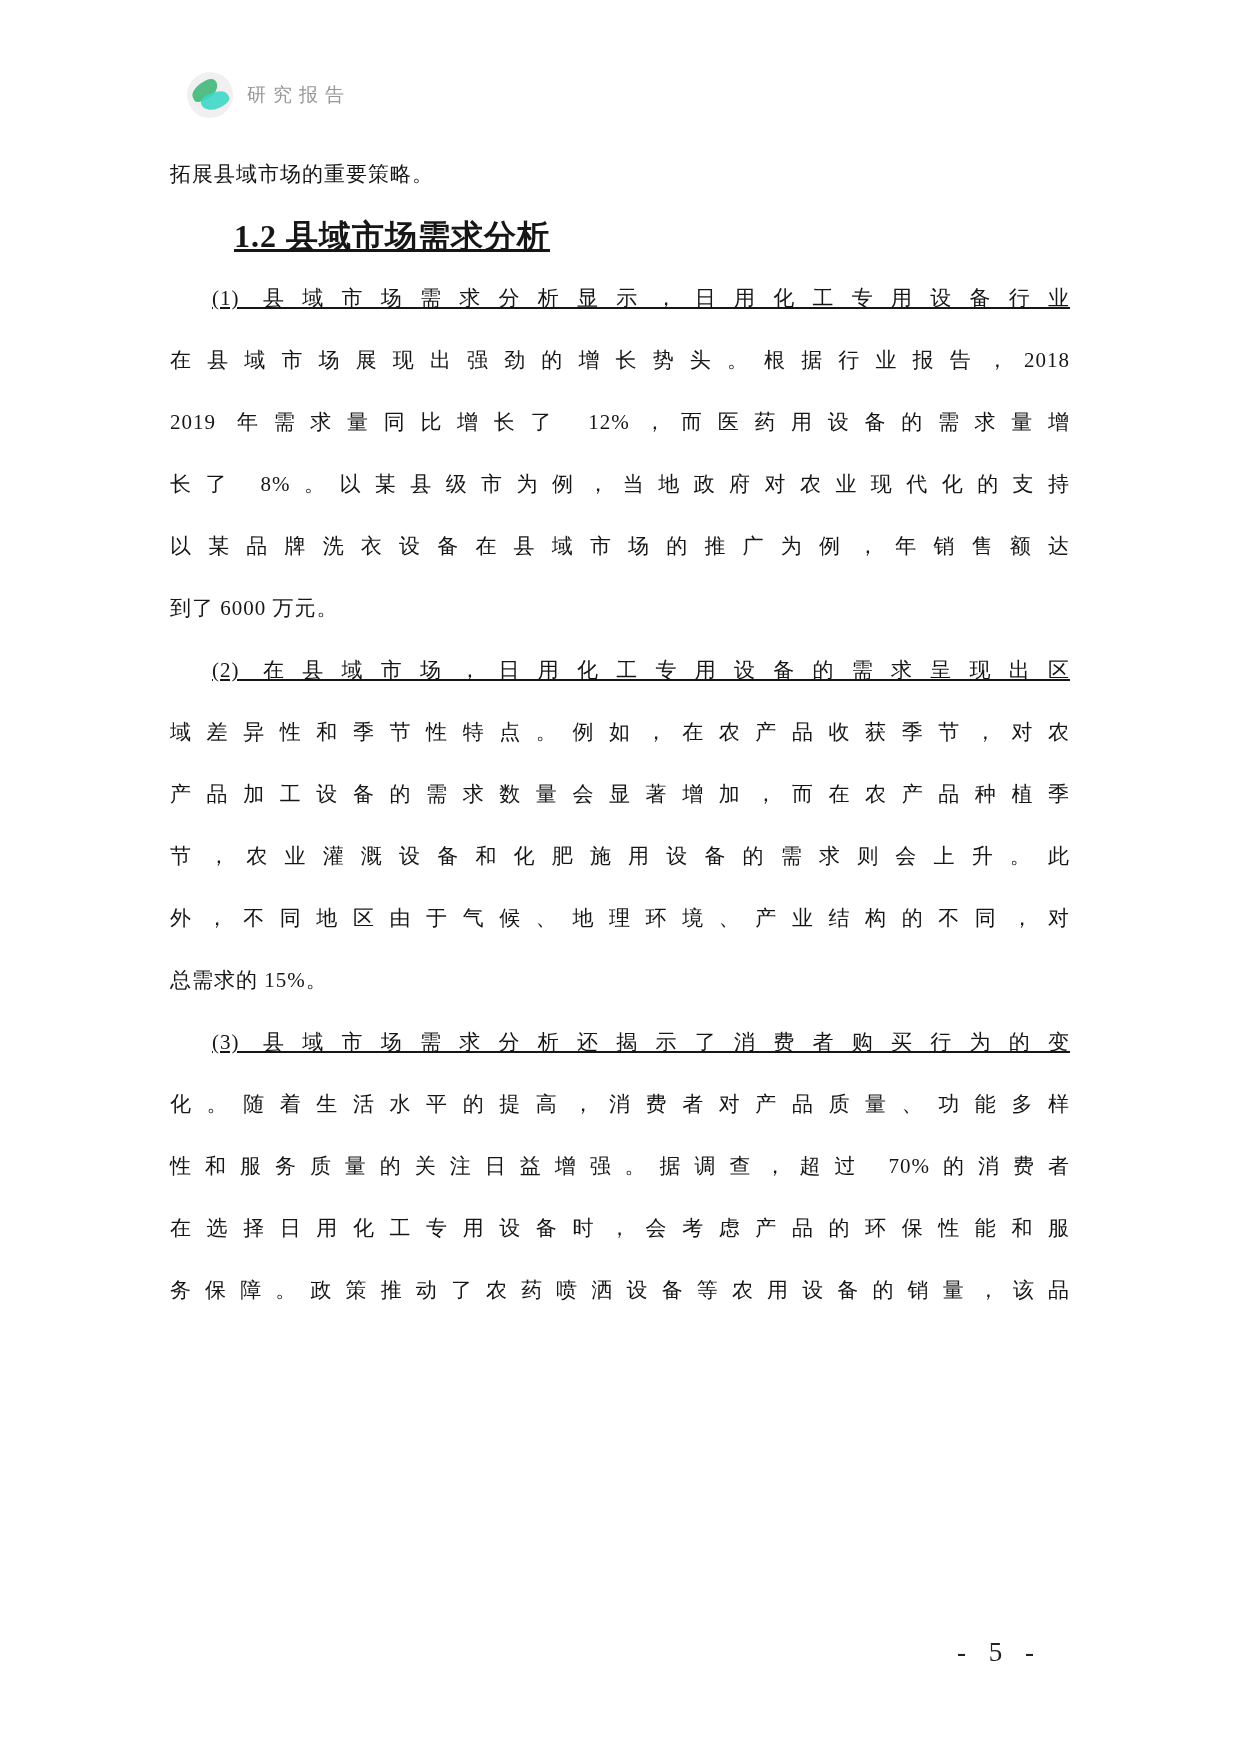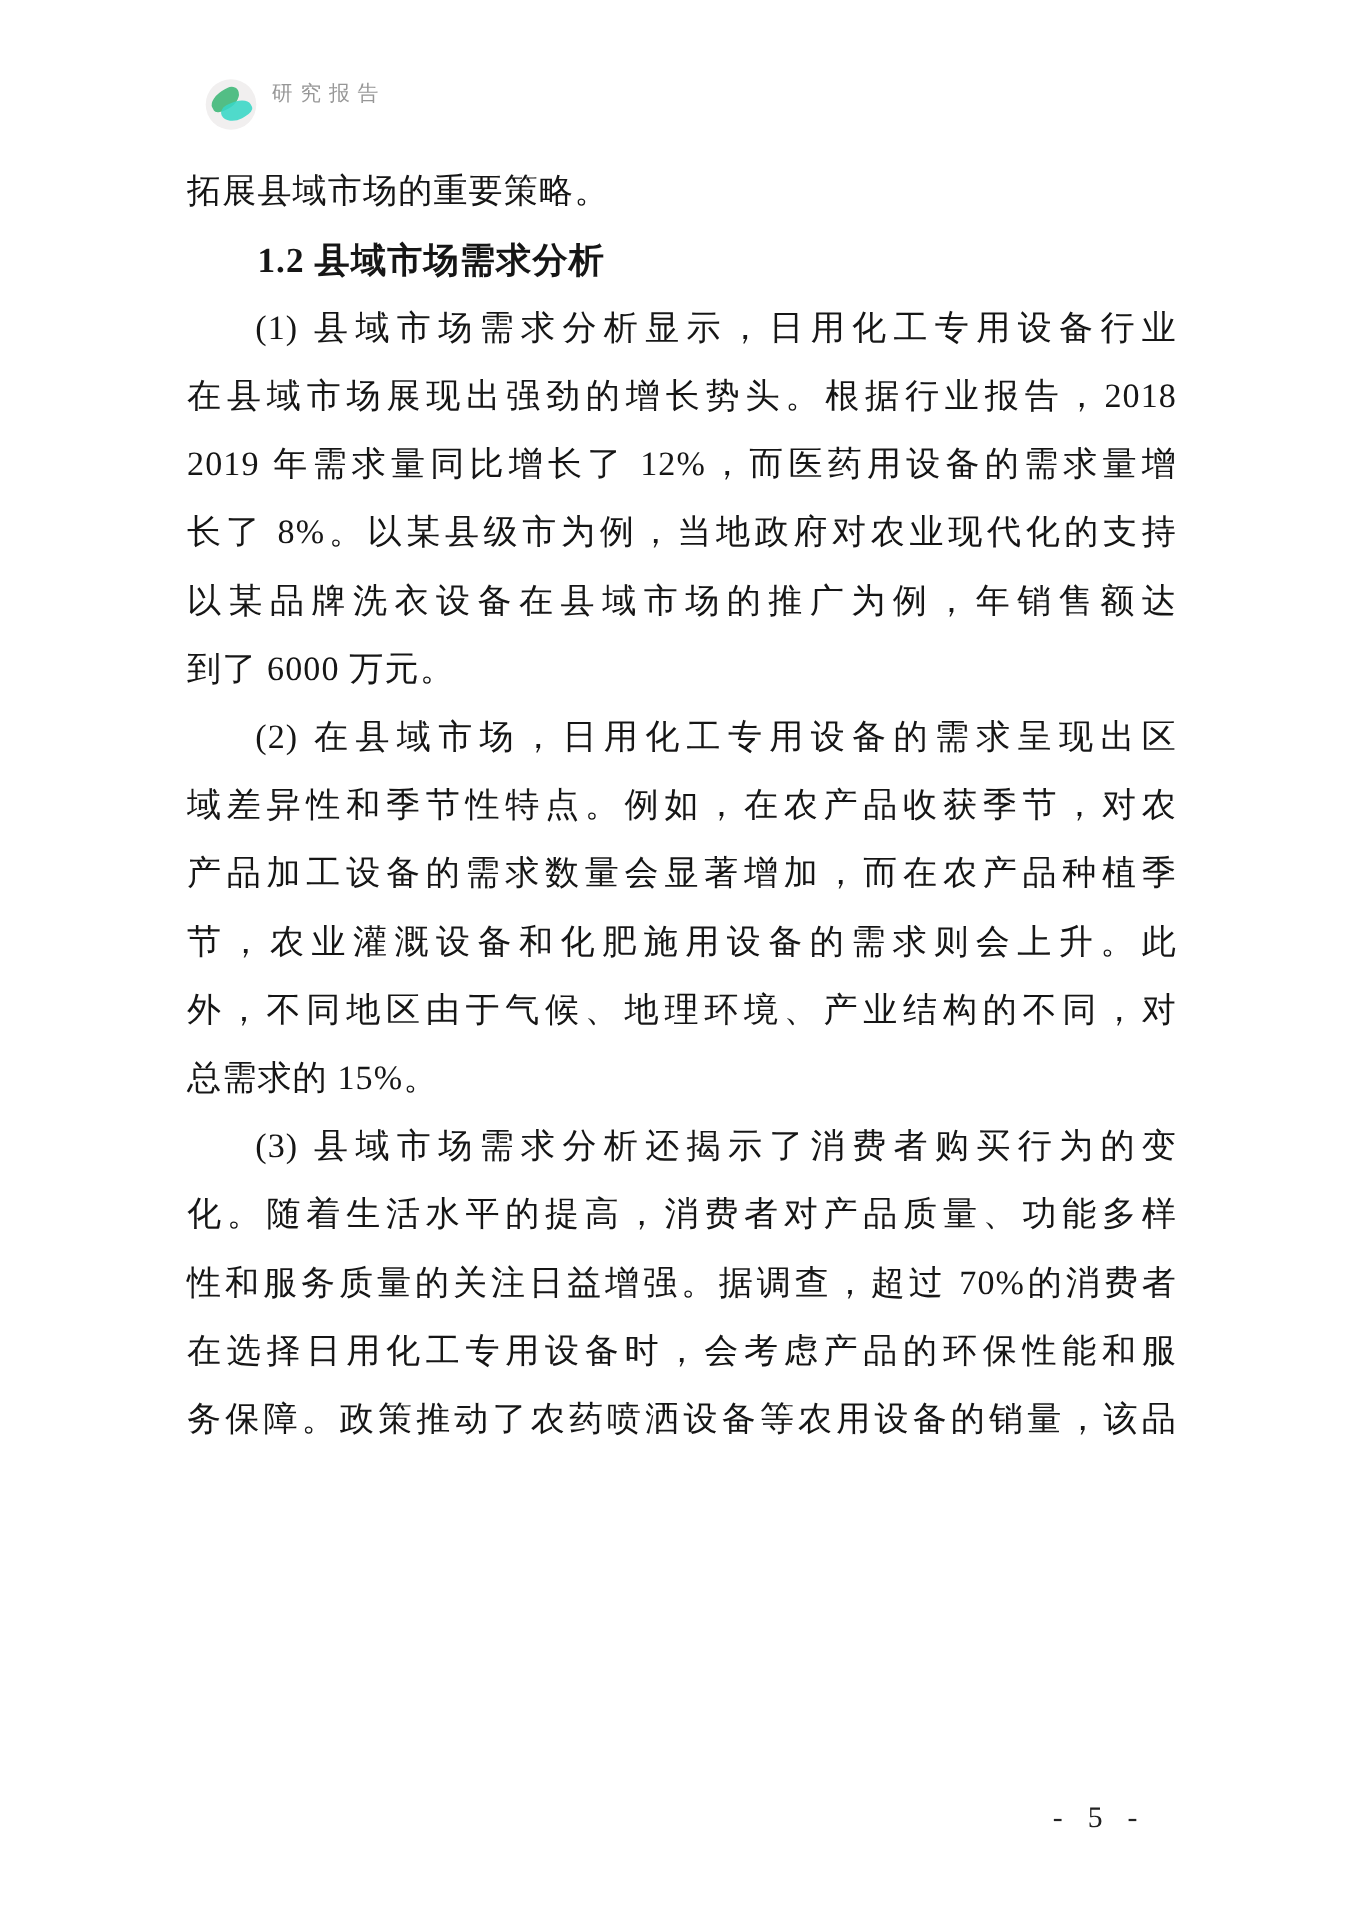--- a/index.html
+++ b/index.html
@@ -7,21 +7,21 @@
     position:relative;
     width:1240px;height:1753px;
     background:#ffffff;
     font-family:"Liberation Serif","DejaVu Serif",serif;
     color:#161616;
     overflow:hidden;
   }
   
   .hdr{
     position:absolute;left:187px;top:72px;
-    display:flex;gap:14px;
+    display:flex;align-items:center;gap:14px;
   }
   .logo{
     position:relative;width:46px;height:46px;border-radius:50%;
     background:#f1efef;flex:0 0 auto;
   }
   .leaf{position:absolute;display:block;}
   .leaf.l1{
     width:28px;height:17px;left:4px;top:10px;
     background:#49bb7e;
     border-radius:70% 30% 60% 40% / 60% 40% 70% 30%;
@@ -37,27 +37,27 @@
   }
   .brand{
     color:#979797;font-size:19px;letter-spacing:7px;
     font-family:"Liberation Serif","DejaVu Serif",serif;
   }
   
   .content{
     position:absolute;left:170px;top:143px;width:900px;
   }
   .line{
-    font-size:31px;
+    font-size:21px;
     line-height:62px;height:62px;
     text-align:justify;
     letter-spacing:1px;
   }
   .line.just{text-align-last:justify;}
-  .line.indent{text-indent:2em;}
+  .line.indent{text-indent:2em;text-decoration:underline;}
   .line.heading{font-weight:bold;font-size:32px;}
   
   .page-num{
     position:absolute;right:198px;bottom:85px;
     font-size:27px;letter-spacing:8px;color:#222;
   }
 </style>
 </head>
 <body>
 

